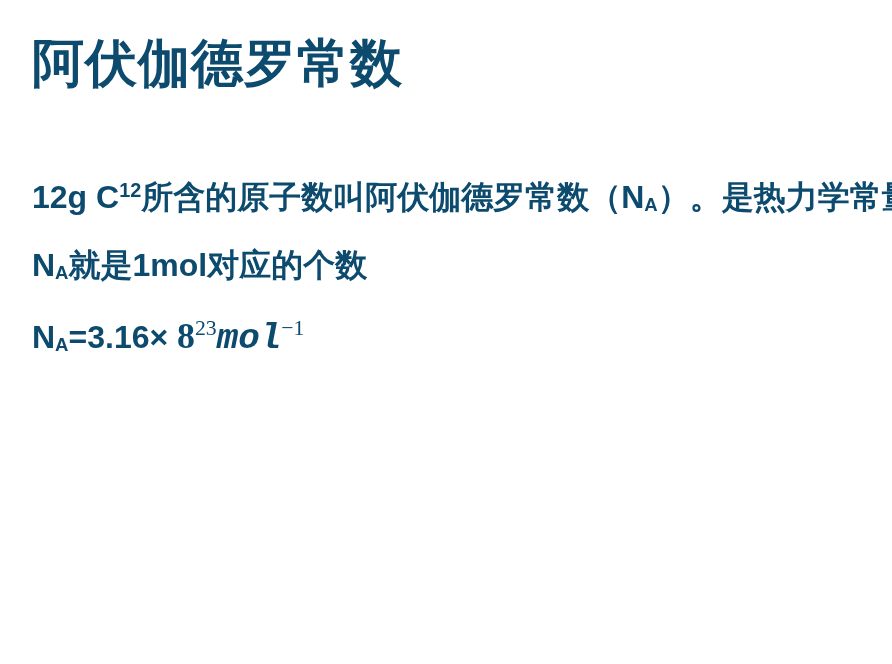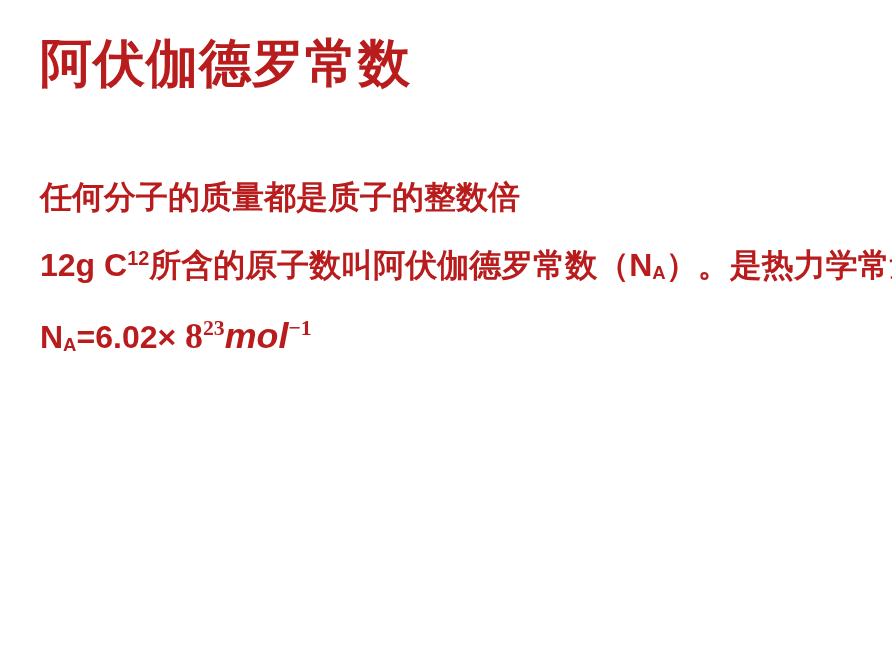--- a/index.html
+++ b/index.html
@@ -6,22 +6,22 @@
     margin: 0;
     padding: 0;
     background: #ffffff;
   }
   .slide {
     position: relative;
     width: 892px;
     height: 664px;
     box-sizing: border-box;
     background: #ffffff;
-    color: #b91c1c;
-    padding: 34px 20px 0 40px;
+    color: #0c4a6e;
+    padding: 34px 20px 0 32px;
     overflow: hidden;
     font-family: "Liberation Sans", "DejaVu Sans", sans-serif;
   }
   .title {
     margin: 0;
     font-size: 52px;
     font-weight: bold;
     line-height: 1.15;
     letter-spacing: 1px;
     white-space: nowrap;
@@ -48,36 +48,36 @@
     font-size: 58%;
     line-height: 0;
     vertical-align: -0.18em;
   }
   .seg-math {
     font-family: "Liberation Serif", "DejaVu Serif", serif;
     font-size: 112%;
     font-weight: bold;
   }
   .seg-mathi {
-    font-family: Liberation Sans, sans-serif;
+    font-family: Liberation Mono, monospace;
     font-size: 112%;
     font-weight: bold;
     font-style: italic;
   }
   sup.seg-mathsup {
     font-family: "Liberation Serif", "DejaVu Serif", serif;
     font-size: 68%;
-    font-weight: bold;
+    font-weight: normal;
     line-height: 0;
     vertical-align: 0.6em;
   }
 </style>
 </head>
 <body>
 
 <div class="slide">
   <h1 class="title">阿伏伽德罗常数</h1>
   <div class="content" id="content">
-      <div class="line"><span class="seg-text">任何分子的质量都是质子的整数倍</span></div>
       <div class="line"><span class="seg-text">12g C</span><sup class="seg-sup">12</sup><span class="seg-text">所含的原子数叫阿伏伽德罗常数（N</span><sub class="seg-sub">A</sub><span class="seg-text">）。是热力学常量</span></div>
-      <div class="line"><span class="seg-text">N</span><sub class="seg-sub">A</sub><span class="seg-text">=6.02× </span><span class="seg-math">8</span><sup class="seg-mathsup">23</sup><span class="seg-mathi">mol</span><sup class="seg-mathsup">−1</sup></div>
+      <div class="line"><span class="seg-text">N</span><sub class="seg-sub">A</sub><span class="seg-text">就是1mol对应的个数</span></div>
+      <div class="line"><span class="seg-text">N</span><sub class="seg-sub">A</sub><span class="seg-text">=3.16× </span><span class="seg-math">8</span><sup class="seg-mathsup">23</sup><span class="seg-mathi">mol</span><sup class="seg-mathsup">−1</sup></div>
     </div>
 </div>
 
 </body></html>

